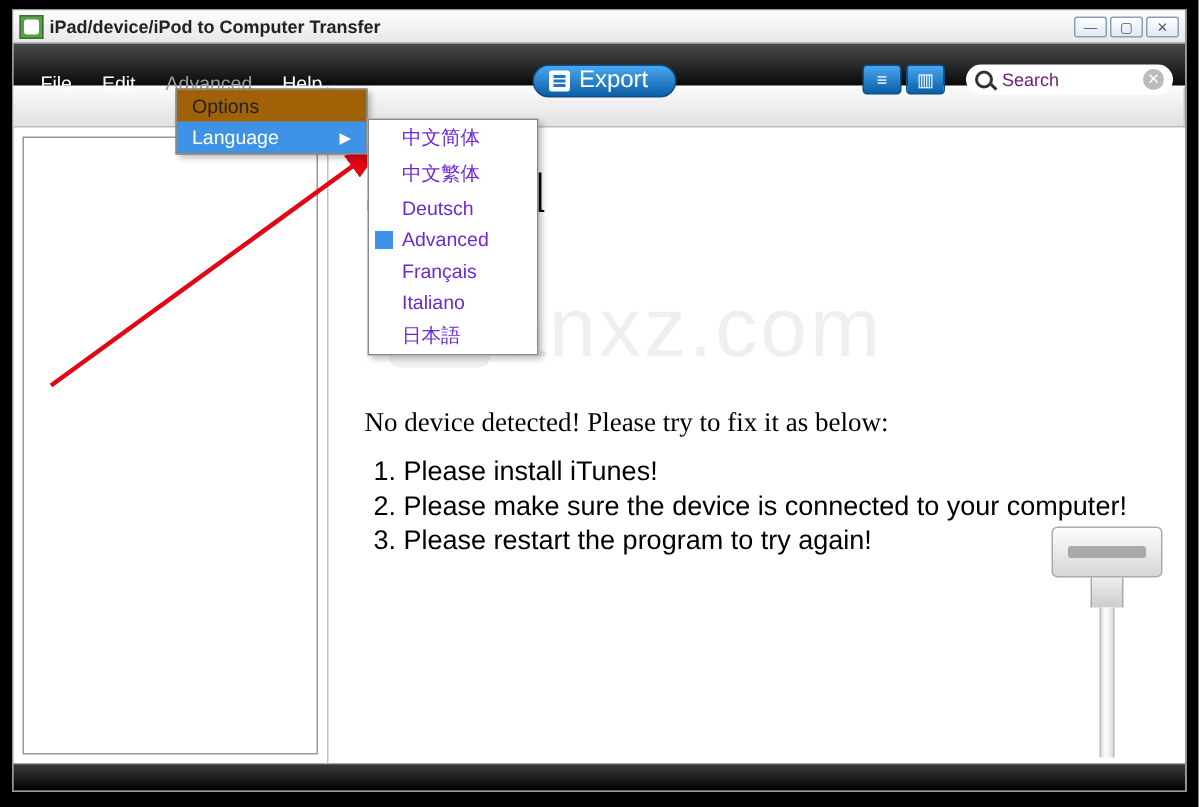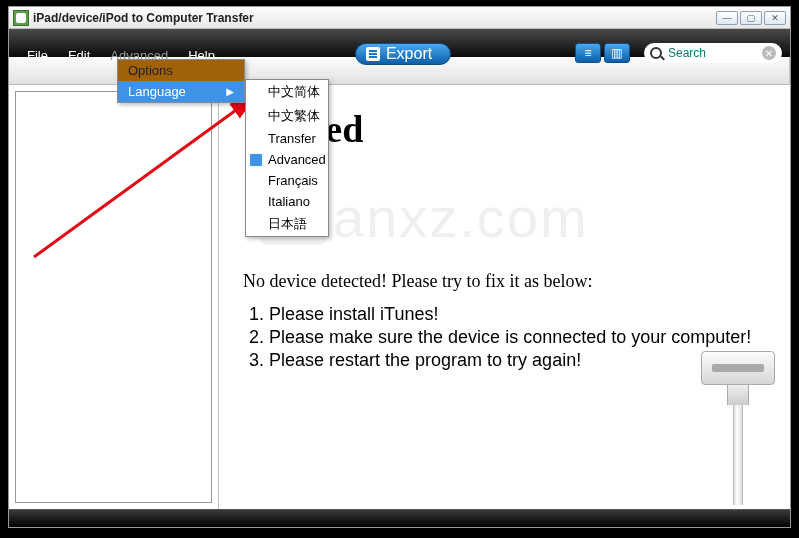--- a/index.html
+++ b/index.html
@@ -15,21 +15,21 @@
 .menu-bar .menu-item{padding:5px 10px;cursor:default}
 .menu-bar .menu-item.dim{color:#9a9a9a}
 .menu-bar .export-btn{margin-left:130px;height:22px;padding:0 18px 0 10px;border-radius:11px;background:linear-gradient(#4aa7f0,#0b5fa6);color:#fff;display:flex;align-items:center;gap:6px;font-size:16px;border:1px solid #0b4e88}
 .export-btn .ico{width:14px;height:14px;background:#fff;border-radius:2px;position:relative}
 .export-btn .ico:before{content:"";position:absolute;left:3px;top:3px;width:8px;height:2px;background:#1976c8;box-shadow:0 3px 0 #1976c8,0 6px 0 #1976c8}
 .view-toggles{margin-left:auto;display:flex;gap:3px;margin-right:14px}
 .view-btn{width:26px;height:20px;border-radius:3px;background:linear-gradient(#4aa7f0,#0b5fa6);border:1px solid #0b4e88;display:flex;align-items:center;justify-content:center;color:#fff;font-size:12px}
 .search-box{width:138px;height:20px;background:#fff;border-radius:10px;display:flex;align-items:center;padding:0 6px;gap:6px}
 .search-box .mag{width:12px;height:12px;border:2px solid #333;border-radius:50%;position:relative}
 .search-box .mag:after{content:"";position:absolute;left:8px;top:8px;width:5px;height:2px;background:#333;transform:rotate(45deg)}
-.search-box .search-text{color:#0f766e;font-size:12px;flex:1}
+.search-box .search-text{color:#701a75;font-size:12px;flex:1}
 .search-box .clear{width:14px;height:14px;border-radius:50%;background:#bbb;color:#fff;display:flex;align-items:center;justify-content:center;font-size:10px}
 .sub-bar{height:28px;background:linear-gradient(#fbfbfb,#e1e1e1);border-top:1px solid #fff;border-bottom:1px solid #bcbcbc;display:flex}
 .sub-bar .slot{border-right:1px solid #c5c5c5;height:100%}
 .body-area{display:flex;height:calc(100% - 22px - 28px - 28px - 18px)}
 .sidebar{width:210px;border-right:1px solid #c0c0c0;padding:6px}
 .sidebar-inner{width:100%;height:100%;background:#fff;border:1px solid #999}
 .content{flex:1;padding:18px 24px 0 24px;position:relative;overflow:hidden}
 .content h1{font-family:"Times New Roman",serif;font-size:38px;font-weight:bold;margin:4px 0 120px 0}
 .content .msg{font-family:"Times New Roman",serif;font-size:18px;margin-bottom:12px}
 .content ol{font-family:"Times New Roman",serif;font-size:18px;margin-left:26px}
@@ -39,21 +39,21 @@
 .dock-connector .head{width:74px;height:34px;background:linear-gradient(#fdfdfd,#d6d6d6);border:1px solid #aaa;border-radius:4px;margin:0 auto;position:relative}
 .dock-connector .head:after{content:"";position:absolute;left:10px;right:10px;top:12px;height:8px;background:#aaa;border-radius:2px}
 .dock-connector .neck{width:22px;height:20px;margin:0 auto;background:linear-gradient(#eee,#ccc);border-left:1px solid #aaa;border-right:1px solid #aaa}
 .dock-connector .cable{width:10px;height:100px;margin:0 auto;background:linear-gradient(90deg,#ddd,#fff 40%,#ddd);border-left:1px solid #bbb;border-right:1px solid #bbb}
 .watermark{position:absolute;left:40px;top:100px;font-size:56px;color:#ddd;opacity:.45;letter-spacing:2px;pointer-events:none}
 .watermark .cam{display:inline-block;width:68px;height:50px;border-radius:8px;background:#ddd;opacity:.9;margin-right:6px;vertical-align:-8px}
 .drop1{position:absolute;left:108px;top:52px;width:128px;background:#a16207;border:1px solid #8a8a8a;box-shadow:2px 2px 4px rgba(0,0,0,.25);font-size:13px;color:#222;z-index:5}
 .drop1 .d-item{padding:3px 10px;display:flex;align-items:center;justify-content:space-between}
 .drop1 .d-item.sel{background:#3f93e6;color:#fff}
 .drop1 .arrow{font-size:10px}
-.drop2{position:absolute;left:236px;top:72px;width:84px;background:#fff;border:1px solid #8a8a8a;box-shadow:2px 2px 4px rgba(0,0,0,.25);font-size:13px;color:#000000;z-index:5}
+.drop2{position:absolute;left:236px;top:72px;width:114px;background:#fff;border:1px solid #8a8a8a;box-shadow:2px 2px 4px rgba(0,0,0,.25);font-size:13px;color:#6d28d9;z-index:5}
 .drop2 .d-item{padding:3px 8px 3px 22px;position:relative}
 .drop2 .d-item.selected:before{content:"";position:absolute;left:4px;top:5px;width:12px;height:12px;background:#3f93e6}
 .arrow-svg{position:absolute;left:15px;top:60px;z-index:4;pointer-events:none}
 </style>
 </head>
 <body>
 
 <div class="app-frame">
 
   <div class="title-bar">
@@ -125,21 +125,21 @@
     </div>
     <div class="d-item sel">
       <span>Language</span>
       <span class="arrow">▶</span>
     </div>
   </div>
 
   <div class="drop2">
     <div class="d-item">中文简体</div>
     <div class="d-item">中文繁体</div>
-    <div class="d-item">Transfer</div>
+    <div class="d-item">Deutsch</div>
     <div class="d-item selected">Advanced</div>
     <div class="d-item">Français</div>
     <div class="d-item">Italiano</div>
     <div class="d-item">日本語</div>
   </div>
 
   <svg class="arrow-svg" width="260" height="200">
     <defs>
       <marker id="ah" markerWidth="10" markerHeight="10" refX="8" refY="3" orient="auto">
         <path d="M0,0 L0,6 L9,3 z" fill="#e30613"></path>

